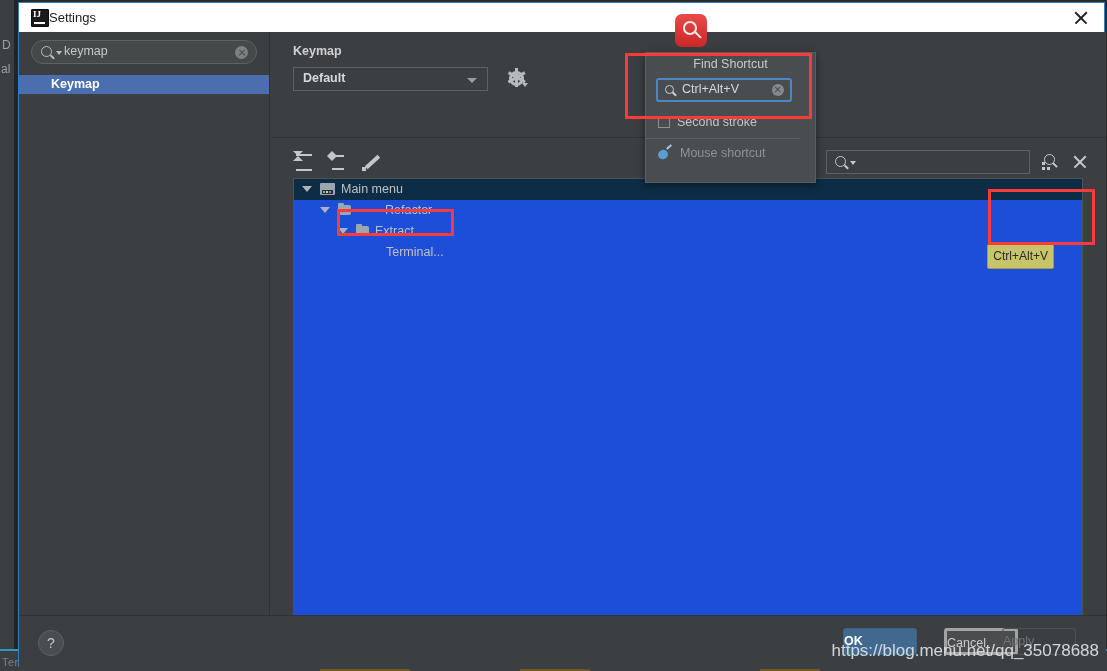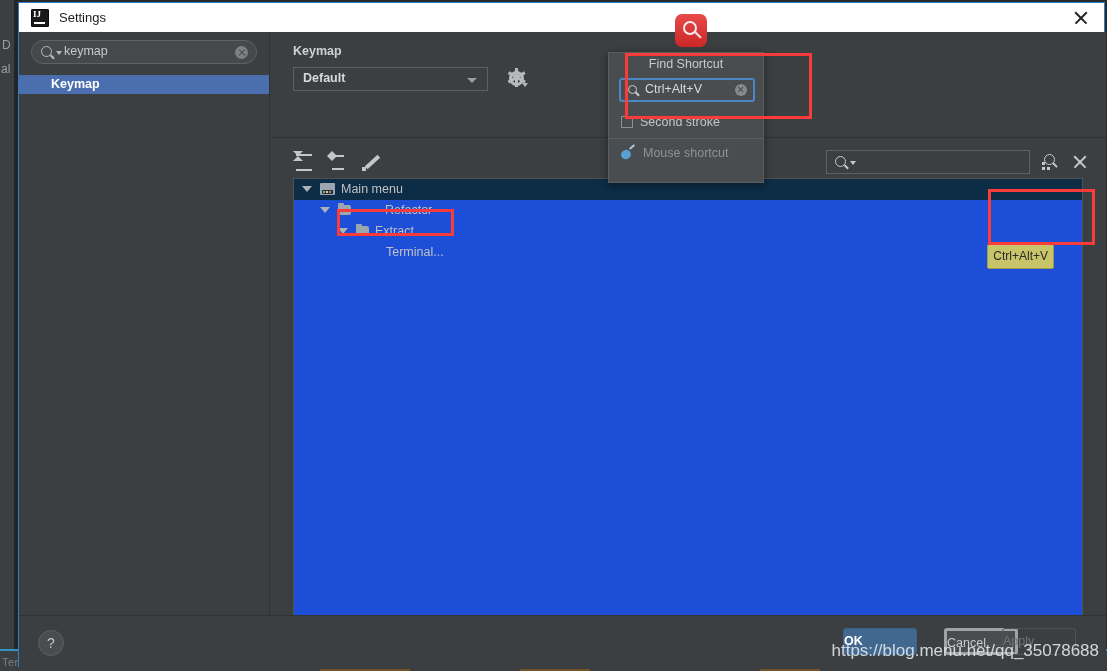--- a/index.html
+++ b/index.html
@@ -23,21 +23,21 @@
   #settings-dialog{
     position:absolute;left:18px;top:2px;width:1087px;height:665px;
     background:#3c3f41;border:1px solid #2f7fc4;box-sizing:border-box;
   }
   .titlebar{height:29px;background:#ffffff;display:flex;align-items:center;position:relative;}
   .titlebar .ij-logo{width:16px;height:16px;margin-left:12px;background:#1a1a1a;border:1px solid #0d0d0d;
     position:relative;border-radius:1px;}
   .titlebar .ij-logo:before{content:"IJ";position:absolute;left:1px;top:-1px;color:#fff;font-size:9px;
     font-family:"Liberation Serif",serif;font-weight:bold;letter-spacing:0;}
   .titlebar .ij-logo:after{content:"";position:absolute;left:2px;bottom:2px;width:11px;height:2px;background:#fff;}
-  .titlebar .title-text{margin-left:10px;font-size:13px;color:#1d1d1d;}
+  .titlebar .title-text{font-size:13px;color:#1d1d1d;}
   .titlebar .close-btn{position:absolute;right:14px;top:6px;width:18px;height:18px;cursor:pointer;}
   .titlebar .close-btn:before,.titlebar .close-btn:after{
     content:"";position:absolute;left:1px;top:8px;width:16px;height:1.6px;background:#222;}
   .titlebar .close-btn:before{transform:rotate(45deg);}
   .titlebar .close-btn:after{transform:rotate(-45deg);}
 
   .dialog-body{position:absolute;left:0;top:29px;width:1087px;height:636px;background:#3c3f41;}
 
   
   .sidebar{position:absolute;left:0;top:0;width:251px;height:583px;background:#3c3f41;
@@ -144,21 +144,21 @@
   .btn{position:absolute;top:12px;height:27px;line-height:25px;text-align:left;font-size:12.5px;
     border-radius:3px;box-sizing:border-box;cursor:pointer;}
   .btn-ok{right:189px;width:74px;background:#41698f;border:1px solid #3b6displaced;border:1px solid #3b6288;color:#ffffff;font-weight:bold;}
   .btn-cancel{right:88px;width:74px;background:#4a4d4f;border:3px solid #a3a3a3;color:#c9ccce;}
   .btn-apply{right:30px;width:74px;background:#43464800;border:1px solid #4e5254;color:#6f7376;}
 
   
   .redbox{position:absolute;border:3px solid #fb3a3a;box-sizing:border-box;pointer-events:none;}
 
   
-  .popup{position:absolute;left:608px;top:52px;width:156px;height:131px;background:#4a4d4f;
+  .popup{position:absolute;left:645px;top:52px;width:171px;height:131px;background:#4a4d4f;
     border:1px solid #5a5e60;box-sizing:border-box;box-shadow:0 2px 8px rgba(0,0,0,.45);}
   .popup .pop-title{height:22px;line-height:22px;text-align:center;font-size:12.5px;color:#c8cacc;}
   .popup .pop-input{position:absolute;left:10px;top:25px;width:136px;height:24px;background:#4a4d4f;
     border:2px solid #4b87c4;border-radius:3px;box-sizing:border-box;}
   .popup .pop-input .mag{position:absolute;left:7px;top:5px;width:9px;height:9px;border:1.6px solid #c9cccf;
     border-radius:50%;box-sizing:border-box;}
   .popup .pop-input .mag-h{position:absolute;left:14px;top:13px;width:5px;height:1.6px;background:#c9cccf;transform:rotate(45deg);}
   .popup .pop-input .pv{position:absolute;left:24px;top:2px;font-size:12.5px;color:#d6d8da;}
   .popup .pop-input .clr{position:absolute;right:6px;top:4px;width:12px;height:12px;border-radius:50%;
     background:#858a8d;cursor:pointer;}

